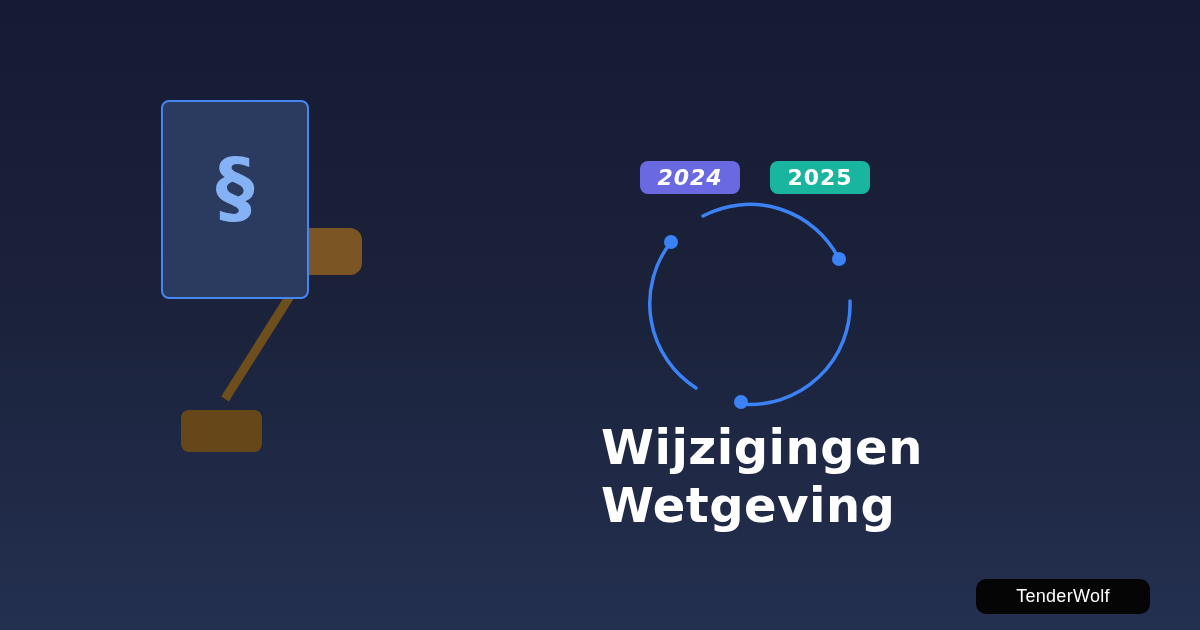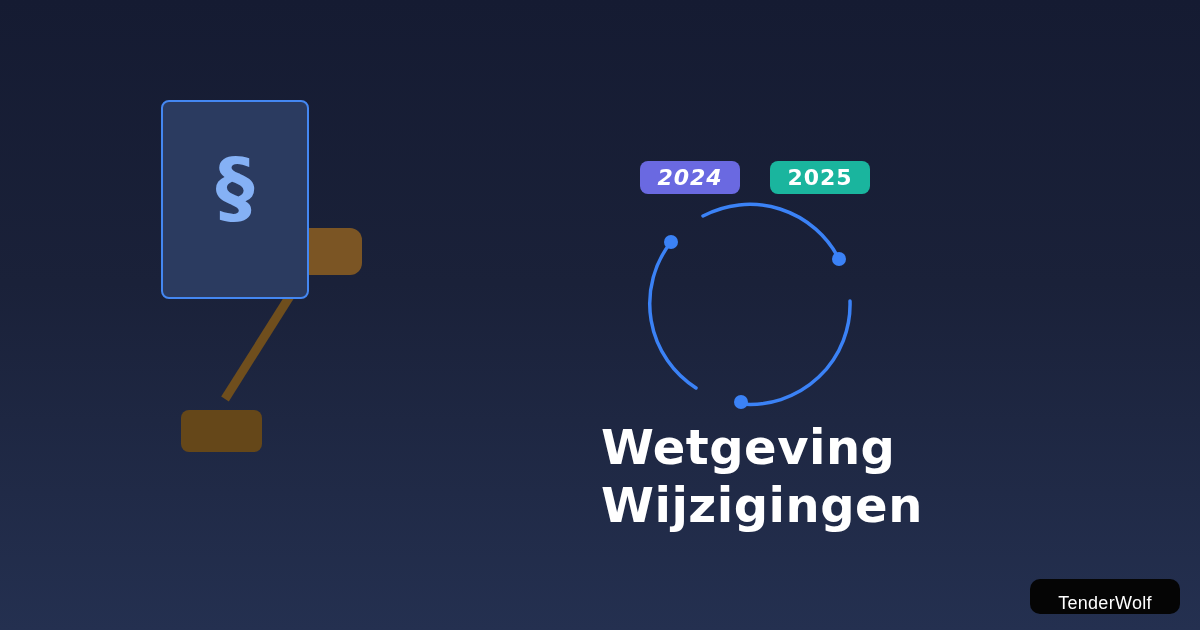--- a/index.html
+++ b/index.html
@@ -47,23 +47,23 @@
 
   
   .title{
     position:absolute;left:601px;top:418px;z-index:2;
     color:#ffffff;font-weight:bold;font-size:48px;line-height:58px;
     letter-spacing:0.5px;
   }
 
   
   .brand-badge{
-    position:absolute;left:1030px;top:579px;width:150px;height:35px;
+    position:absolute;left:976px;top:579px;width:174px;height:35px;
     background:#050505;border-radius:10px;
-    display:flex;align-items:flex-end;justify-content:center;z-index:3;
+    display:flex;align-items:center;justify-content:center;z-index:3;
   }
   .brand-badge span{
     color:#ffffff;font-family:"Liberation Sans", sans-serif;
     font-size:18px;letter-spacing:0.3px;
   }
 </style>
 </head>
 <body>
 
 <div class="card">
@@ -93,21 +93,21 @@
       <path d="M 850 301 A 100 100 0 0 1 741 404"></path>
     </g>
     <g fill="#3b82f6">
       <circle cx="839" cy="259" r="7"></circle>
       <circle cx="671" cy="242" r="7"></circle>
       <circle cx="741" cy="402" r="7"></circle>
     </g>
   </svg>
 
   <div class="title">
+    <div>Wijzigingen</div>
     <div>Wetgeving</div>
-    <div>Wijzigingen</div>
   </div>
 
   <div class="brand-badge">
     <span>TenderWolf</span>
   </div>
 
 </div>
 
 </body></html>

